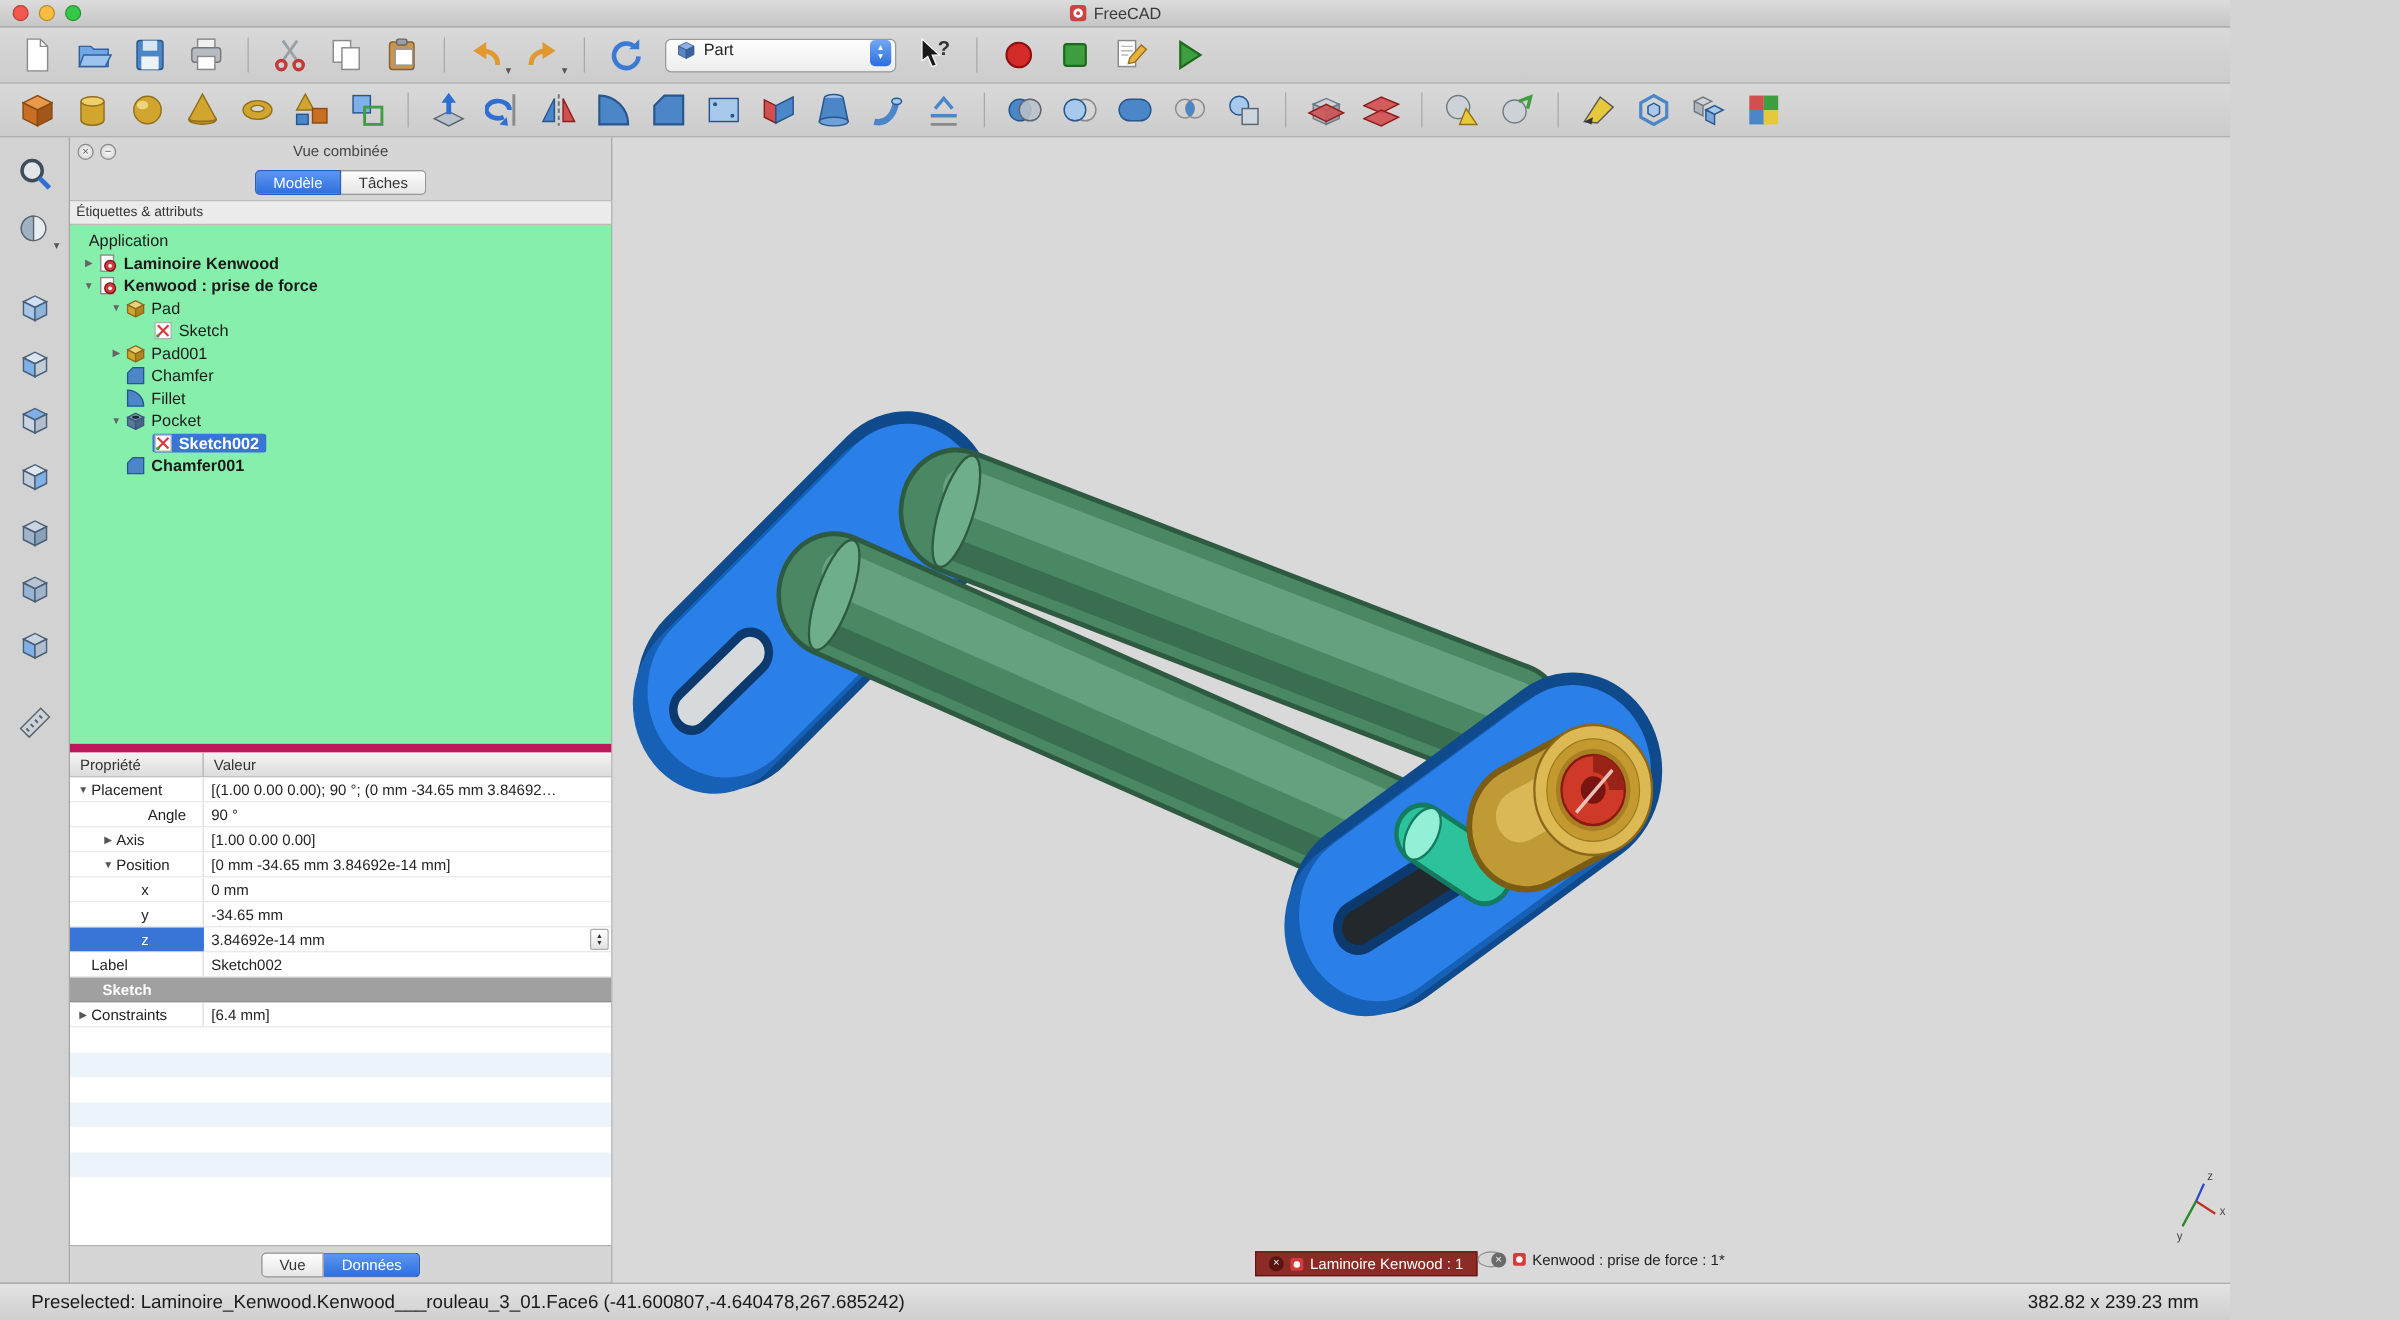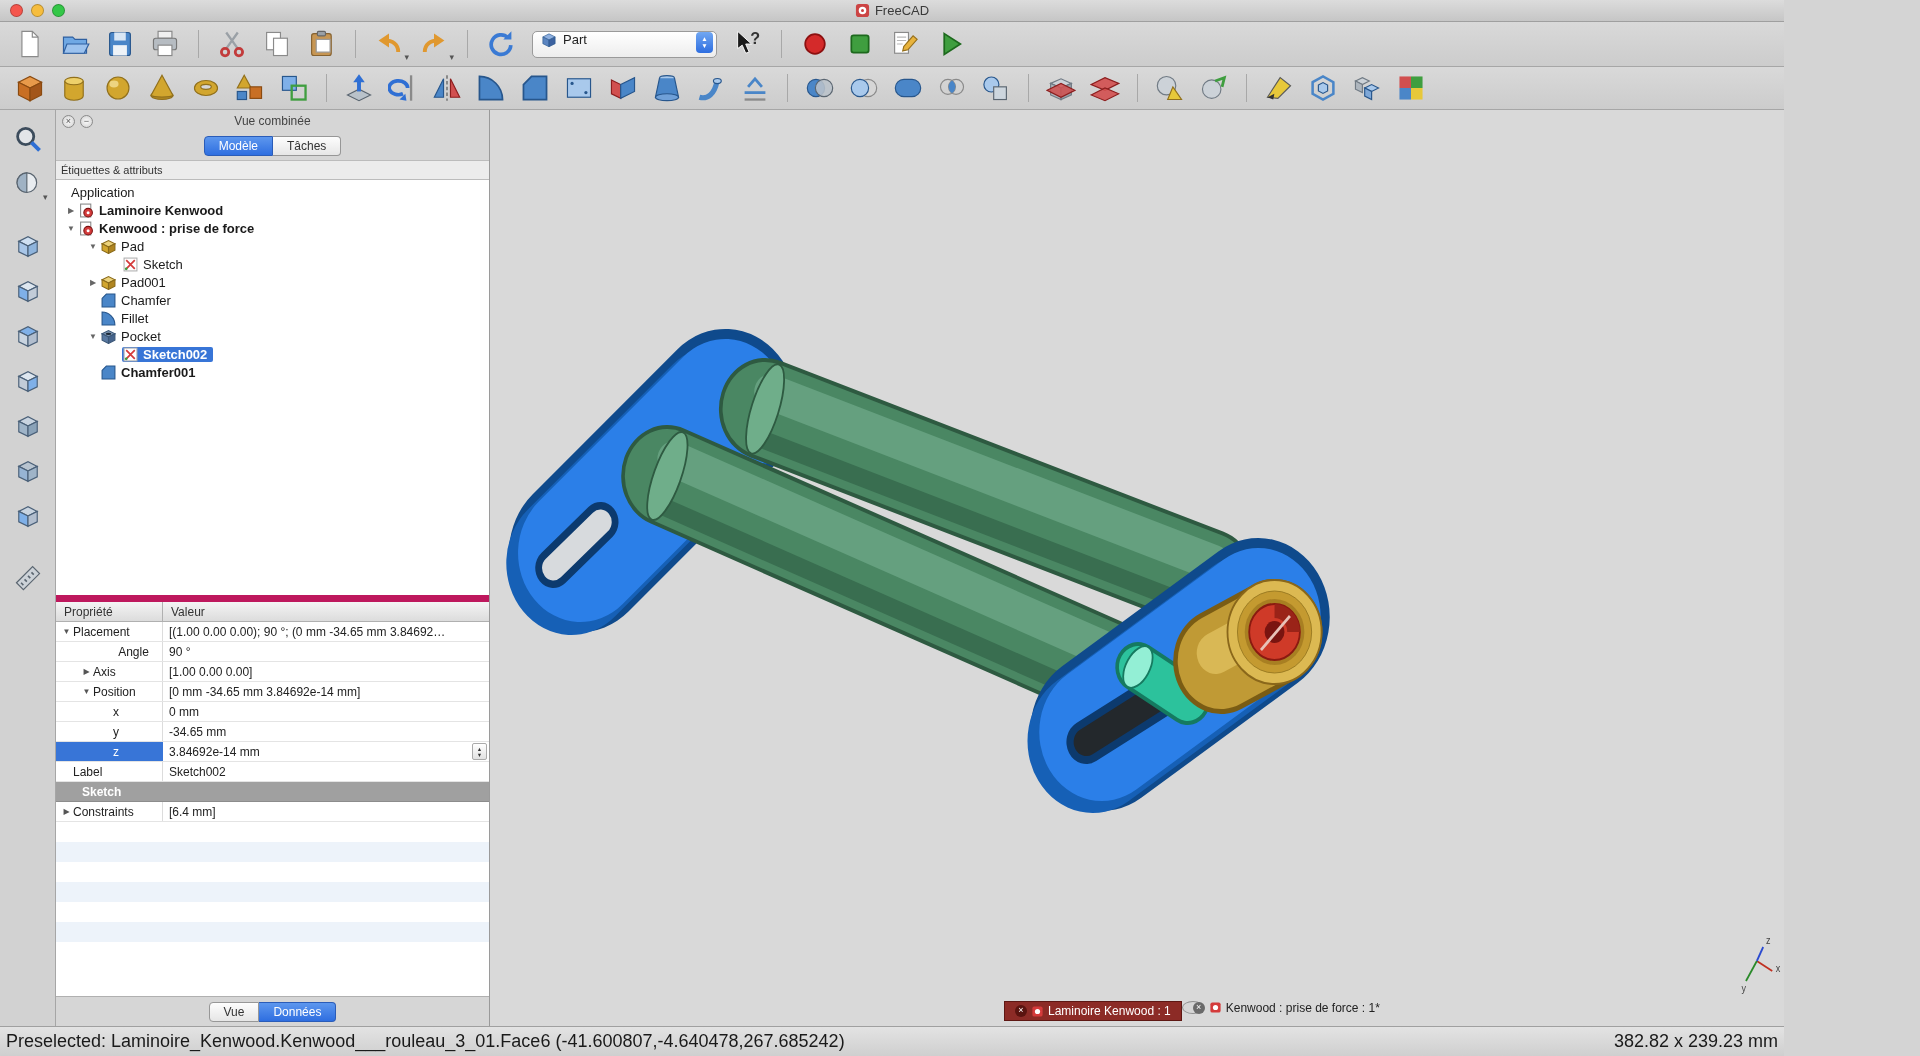--- a/index.html
+++ b/index.html
@@ -37,21 +37,21 @@
   .panel-header{height:22px;display:flex;align-items:center;position:relative;font-size:12px;color:#444;flex:none}
   .panel-ctl{position:absolute;left:6px;display:flex;gap:5px}
   .pbtn{width:13px;height:13px;border-radius:50%;border:1px solid #8a8a8a;background:radial-gradient(#fafafa,#cfcfcf);display:flex;align-items:center;justify-content:center;font-size:9px;line-height:9px;color:#555}
   .panel-title{margin:0 auto}
   .panel-tabs{height:28px;display:flex;justify-content:center;align-items:center;flex:none}
   .seg{height:20px;padding:0 14px;font-size:12px;display:flex;align-items:center;border:1px solid #979797;background:linear-gradient(#fdfdfd,#e6e6e6);color:#333}
   .seg.first{border-radius:4px 0 0 4px}
   .seg.last{border-radius:0 4px 4px 0;border-left:none}
   .seg.active{background:linear-gradient(#5d97ee,#2e6ee0);color:#fff;border-color:#2a5cb8}
   .tree-header{height:20px;background:#ececec;border-top:1px solid #bcbcbc;border-bottom:1px solid #bcbcbc;font-size:11px;color:#333;display:flex;align-items:center;padding-left:5px;flex:none}
-  .tree{height:415px;background:#ffffff;overflow:hidden;font-size:13px;padding-top:3px;flex:none}
+  .tree{height:415px;background:#86efac;overflow:hidden;font-size:13px;padding-top:3px;flex:none}
   .trow{height:18px;display:flex;align-items:center;white-space:nowrap}
   .exp{width:14px;text-align:center;font-size:8px;color:#666;flex:none}
   .tbody{display:inline-flex;align-items:center;border-radius:2px;padding:0 6px 0 1px}
   .tbody.selected{background:#3875d7}
   .tbody.selected .tlabel{color:#fff;font-weight:bold}
   .ticon{width:18px;display:flex;align-items:center;flex:none}
   .tlabel{padding-left:2px;color:#1a1a1a}
   .bold{font-weight:bold}
 
   
@@ -78,21 +78,21 @@
   .doc-tabs{position:absolute;left:514px;bottom:5px;display:flex;height:20px}
   .dtab{display:flex;align-items:center;gap:4px;padding:0 10px;font-size:12px;border:1px solid #8f8f8f;white-space:nowrap}
   .dtab.dark{background:#8c2b26;color:#fff;border-color:#5e1713}
   .dtab.light{background:#d6d6d6;color:#222}
   .dclose{width:12px;height:12px;border-radius:50%;font-size:9px;line-height:11px;text-align:center;flex:none}
   .dtab.dark .dclose{background:#5a1410;color:#fff}
   .dtab.light .dclose{background:#6a6a6a;color:#fff}
   .dmini{display:flex;flex:none}
 
   
-  .statusbar{height:30px;background:linear-gradient(#e3e3e3,#cfcfcf);border-top:1px solid #a0a0a0;display:flex;align-items:center;padding:0 6px;font-size:18px;color:#1a1a1a;flex:none}
+  .statusbar{height:30px;background:linear-gradient(#e3e3e3,#cfcfcf);border-top:1px solid #a0a0a0;display:flex;align-items:center;padding:0 25px;font-size:15px;color:#1a1a1a;flex:none}
   .status-right{margin-left:auto}
 </style>
 </head>
 <body>
 
 <div class="window">
 
   <div class="titlebar">
     <div class="lights">
       <span class="light red"></span>

